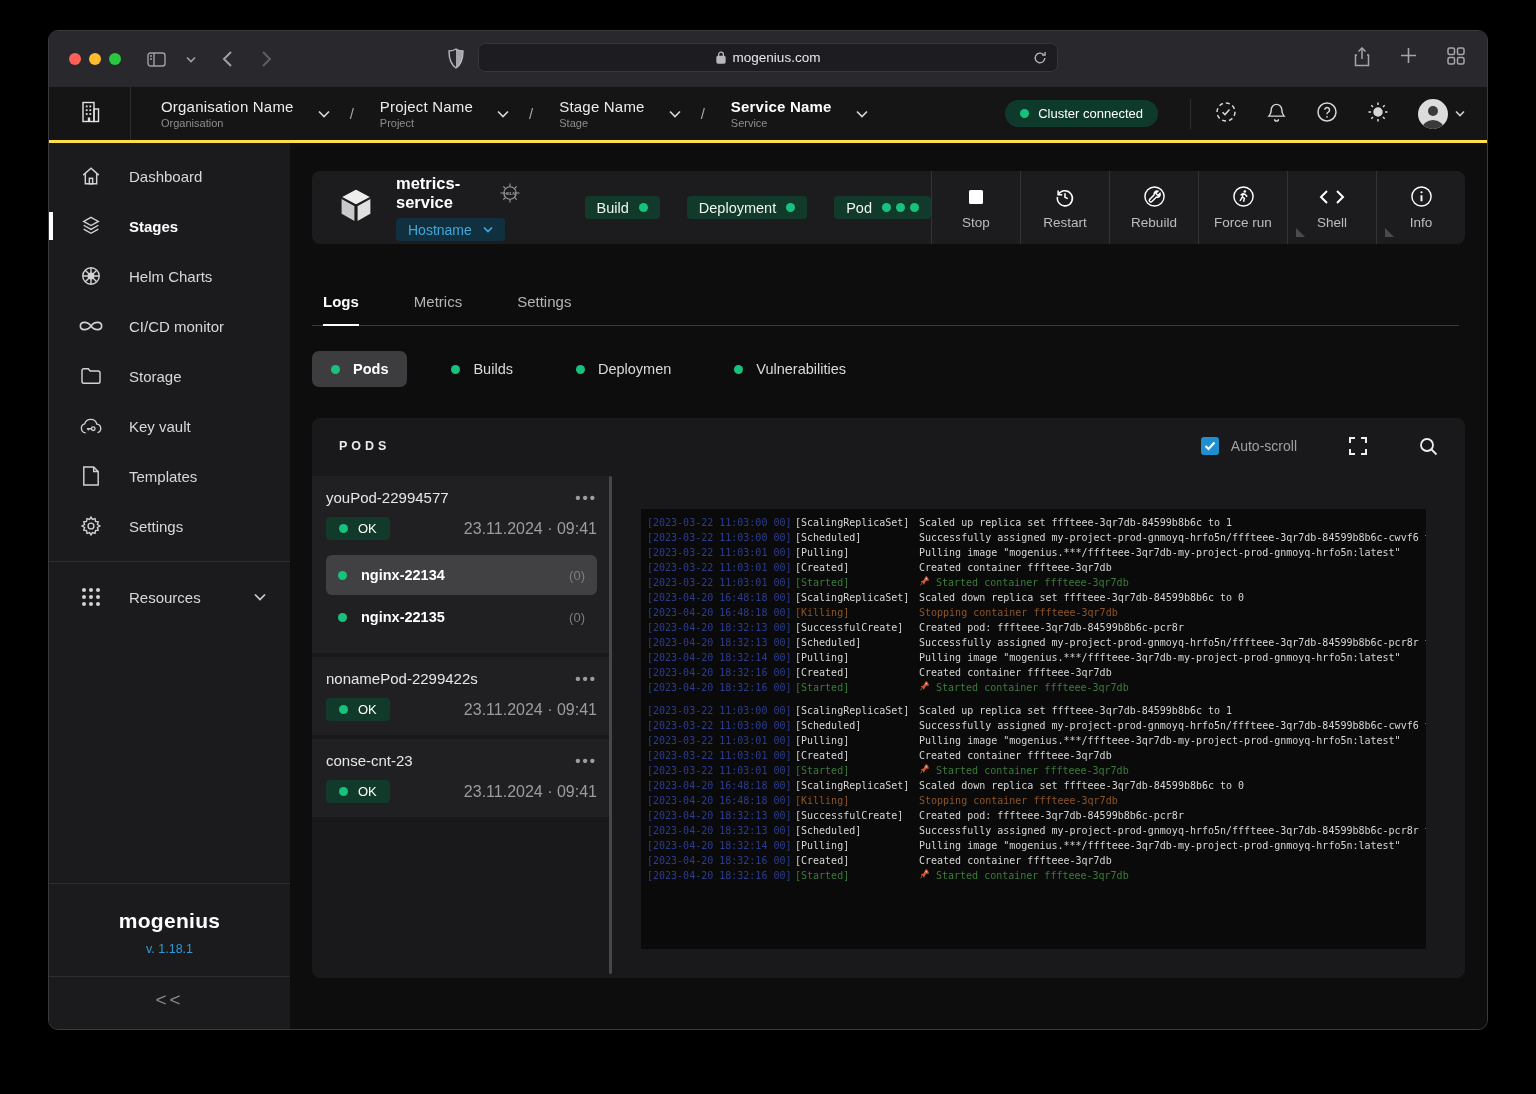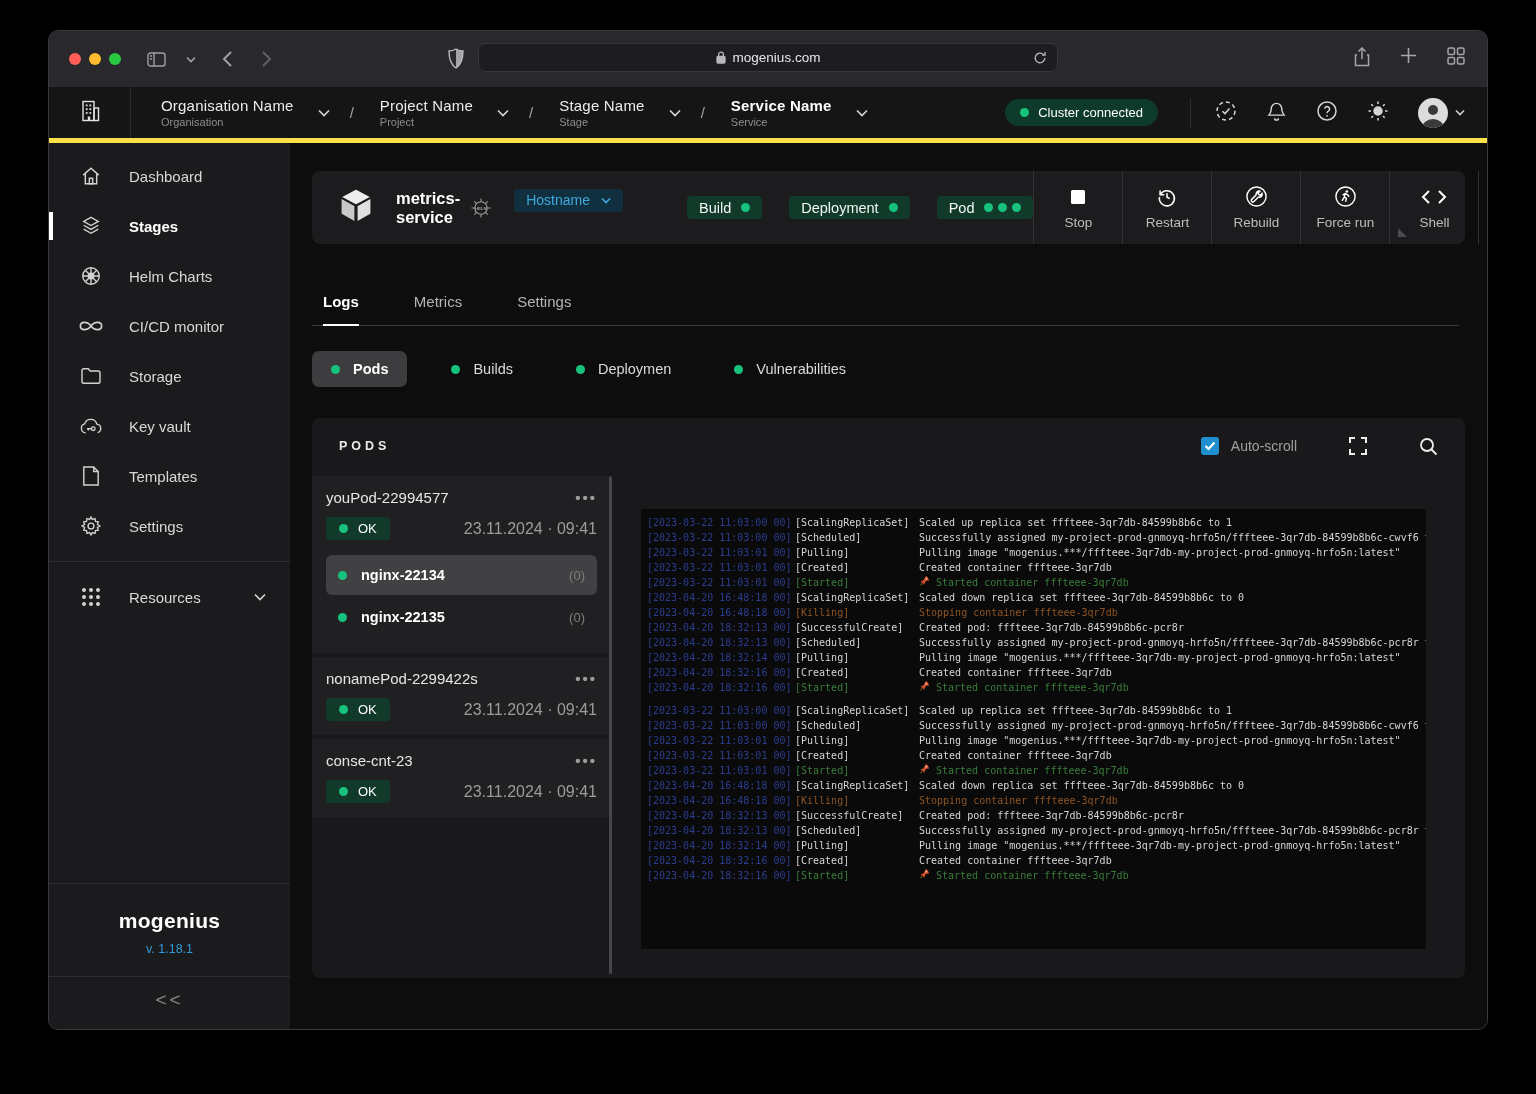--- a/index.html
+++ b/index.html
@@ -17,21 +17,21 @@
   .fwd { opacity:.45; }
   .shield { position:absolute; left:calc(50% - 320px); top:17px; color:#b9bac0; }
   .url-bar { position:absolute; left:50%; transform:translateX(-50%); top:12px; width:580px; height:29px;
              background:#1d1d21; border:1px solid #36363b; border-radius:7px; display:flex; align-items:center; justify-content:center;
              color:#e8e8ea; font-size:13.5px; }
   .url-bar .lock { margin-right:7px; color:#b7b8be; display:flex; }
   .reload { position:absolute; right:10px; top:6px; color:#b7b8be; }
   .tb-right { position:absolute; right:22px; top:16px; display:flex; gap:30px; color:#a4a5ab; }
 
   
-  .app-header { height:56px; background:#151515; display:flex; align-items:center; border-bottom:5px solid #fde047; }
+  .app-header { height:56px; background:#151515; display:flex; align-items:center; border-bottom:3px solid #fde047; }
   .org-box { width:82px; align-self:stretch; display:flex; align-items:center; justify-content:center;
              border-right:1px solid #2d2d2d; color:#e3e3e3; }
   .breadcrumbs { display:flex; align-items:center; padding-left:30px; }
   .crumb { display:flex; align-items:center; cursor:pointer; }
   .crumb-col { display:flex; flex-direction:column; gap:2px; }
   .crumb-title { font-size:15px; color:#ececec; letter-spacing:.2px; }
   .crumb.active .crumb-title { font-weight:bold; color:#fff; }
   .crumb-sub { font-size:11px; color:#8d8d8d; }
   .crumb-chev { color:#d4d4d4; margin:0 20px 0 24px; display:flex; }
   .crumb-sep { color:#a5a5a5; font-size:15px; margin-right:26px; }
@@ -62,21 +62,21 @@
   .version { margin-top:9px; font-size:12.5px; color:var(--version-blue); }
   .collapse { border-top:1px solid #2e2e30; text-align:center; padding:12px 0 20px; color:#8d8d8d; font-size:19px;
               letter-spacing:3px; cursor:pointer; }
 
   .main { flex:1; position:relative; background:#0d0d0e; }
 
   
   .service-card { position:absolute; left:22px; right:22px; top:28px; height:73px; background:#1c1c1e; border-radius:8px;
                   display:flex; align-items:stretch; }
   .svc-left { display:flex; align-items:center; padding-left:26px; }
-  .svc-id { margin-left:22px; display:flex; justify-content:center; gap:22px; }
+  .svc-id { margin-left:22px; display:flex; flex-direction:column; justify-content:center; gap:6px; }
   .svc-title-row { display:flex; align-items:center; gap:10px; }
   .svc-name { font-size:16.5px; font-weight:bold; color:#fff; }
   .helm-badge { color:#9c9c9c; display:flex; }
   .hostname-btn { background:#11303f; color:var(--accent-blue); font-size:14px; border-radius:4px; height:23px;
                   padding:0 12px; display:inline-flex; align-items:center; gap:11px; width:fit-content; cursor:pointer; }
   .status-badges { display:flex; align-items:center; gap:27px; margin-left:64px; }
   .status-badge { background:var(--badge-green-bg); border-radius:4px; height:23px; padding:0 12px; color:#f2f6f3;
                   font-size:14.5px; display:flex; align-items:center; gap:10px; }
   .status-badge .dot { width:9px; height:9px; }
   .actions { margin-left:auto; display:flex; }

